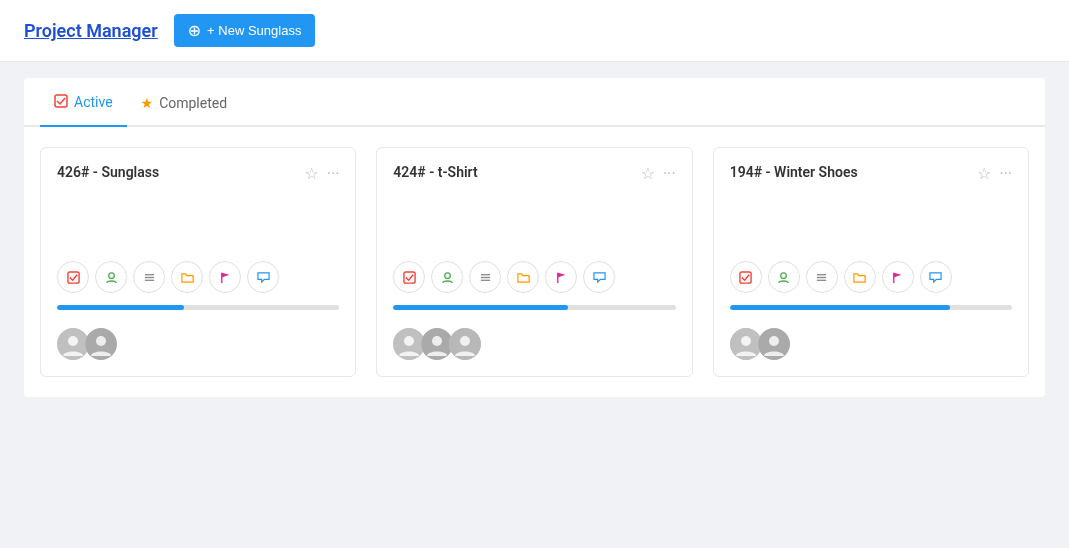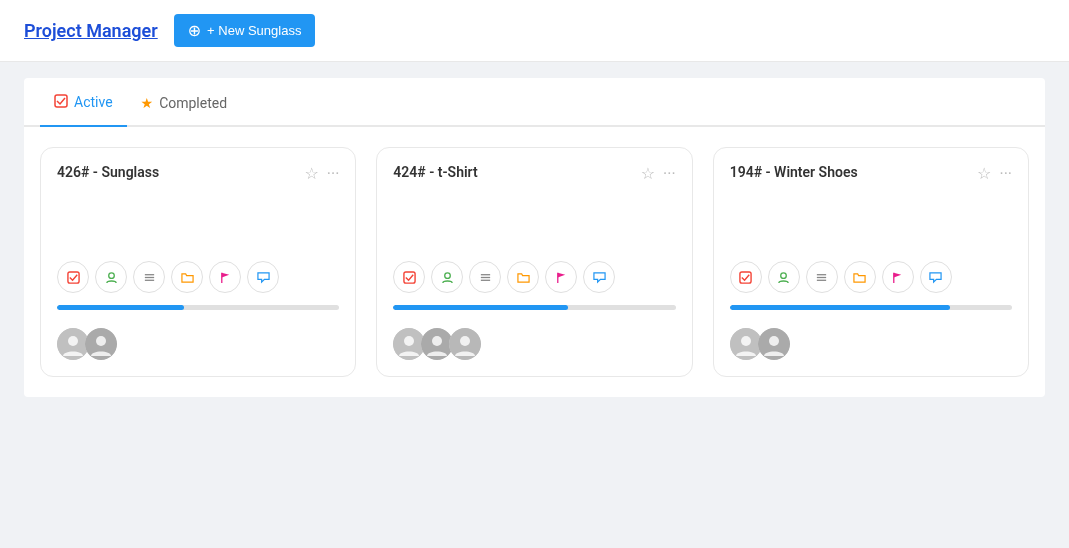--- a/index.html
+++ b/index.html
@@ -80,21 +80,21 @@
     }
     .projects-grid {
       display: grid;
       grid-template-columns: repeat(3, 1fr);
       gap: 20px;
     }
 
     
     .project-card {
       border: 1px solid #e8e8e8;
-      border-radius: 13px;
+      border-radius: 6px;
       padding: 16px;
       background: #fff;
       min-height: 230px;
       display: flex;
       flex-direction: column;
     }
     .card-header {
       display: flex;
       align-items: flex-start;
       justify-content: space-between;

